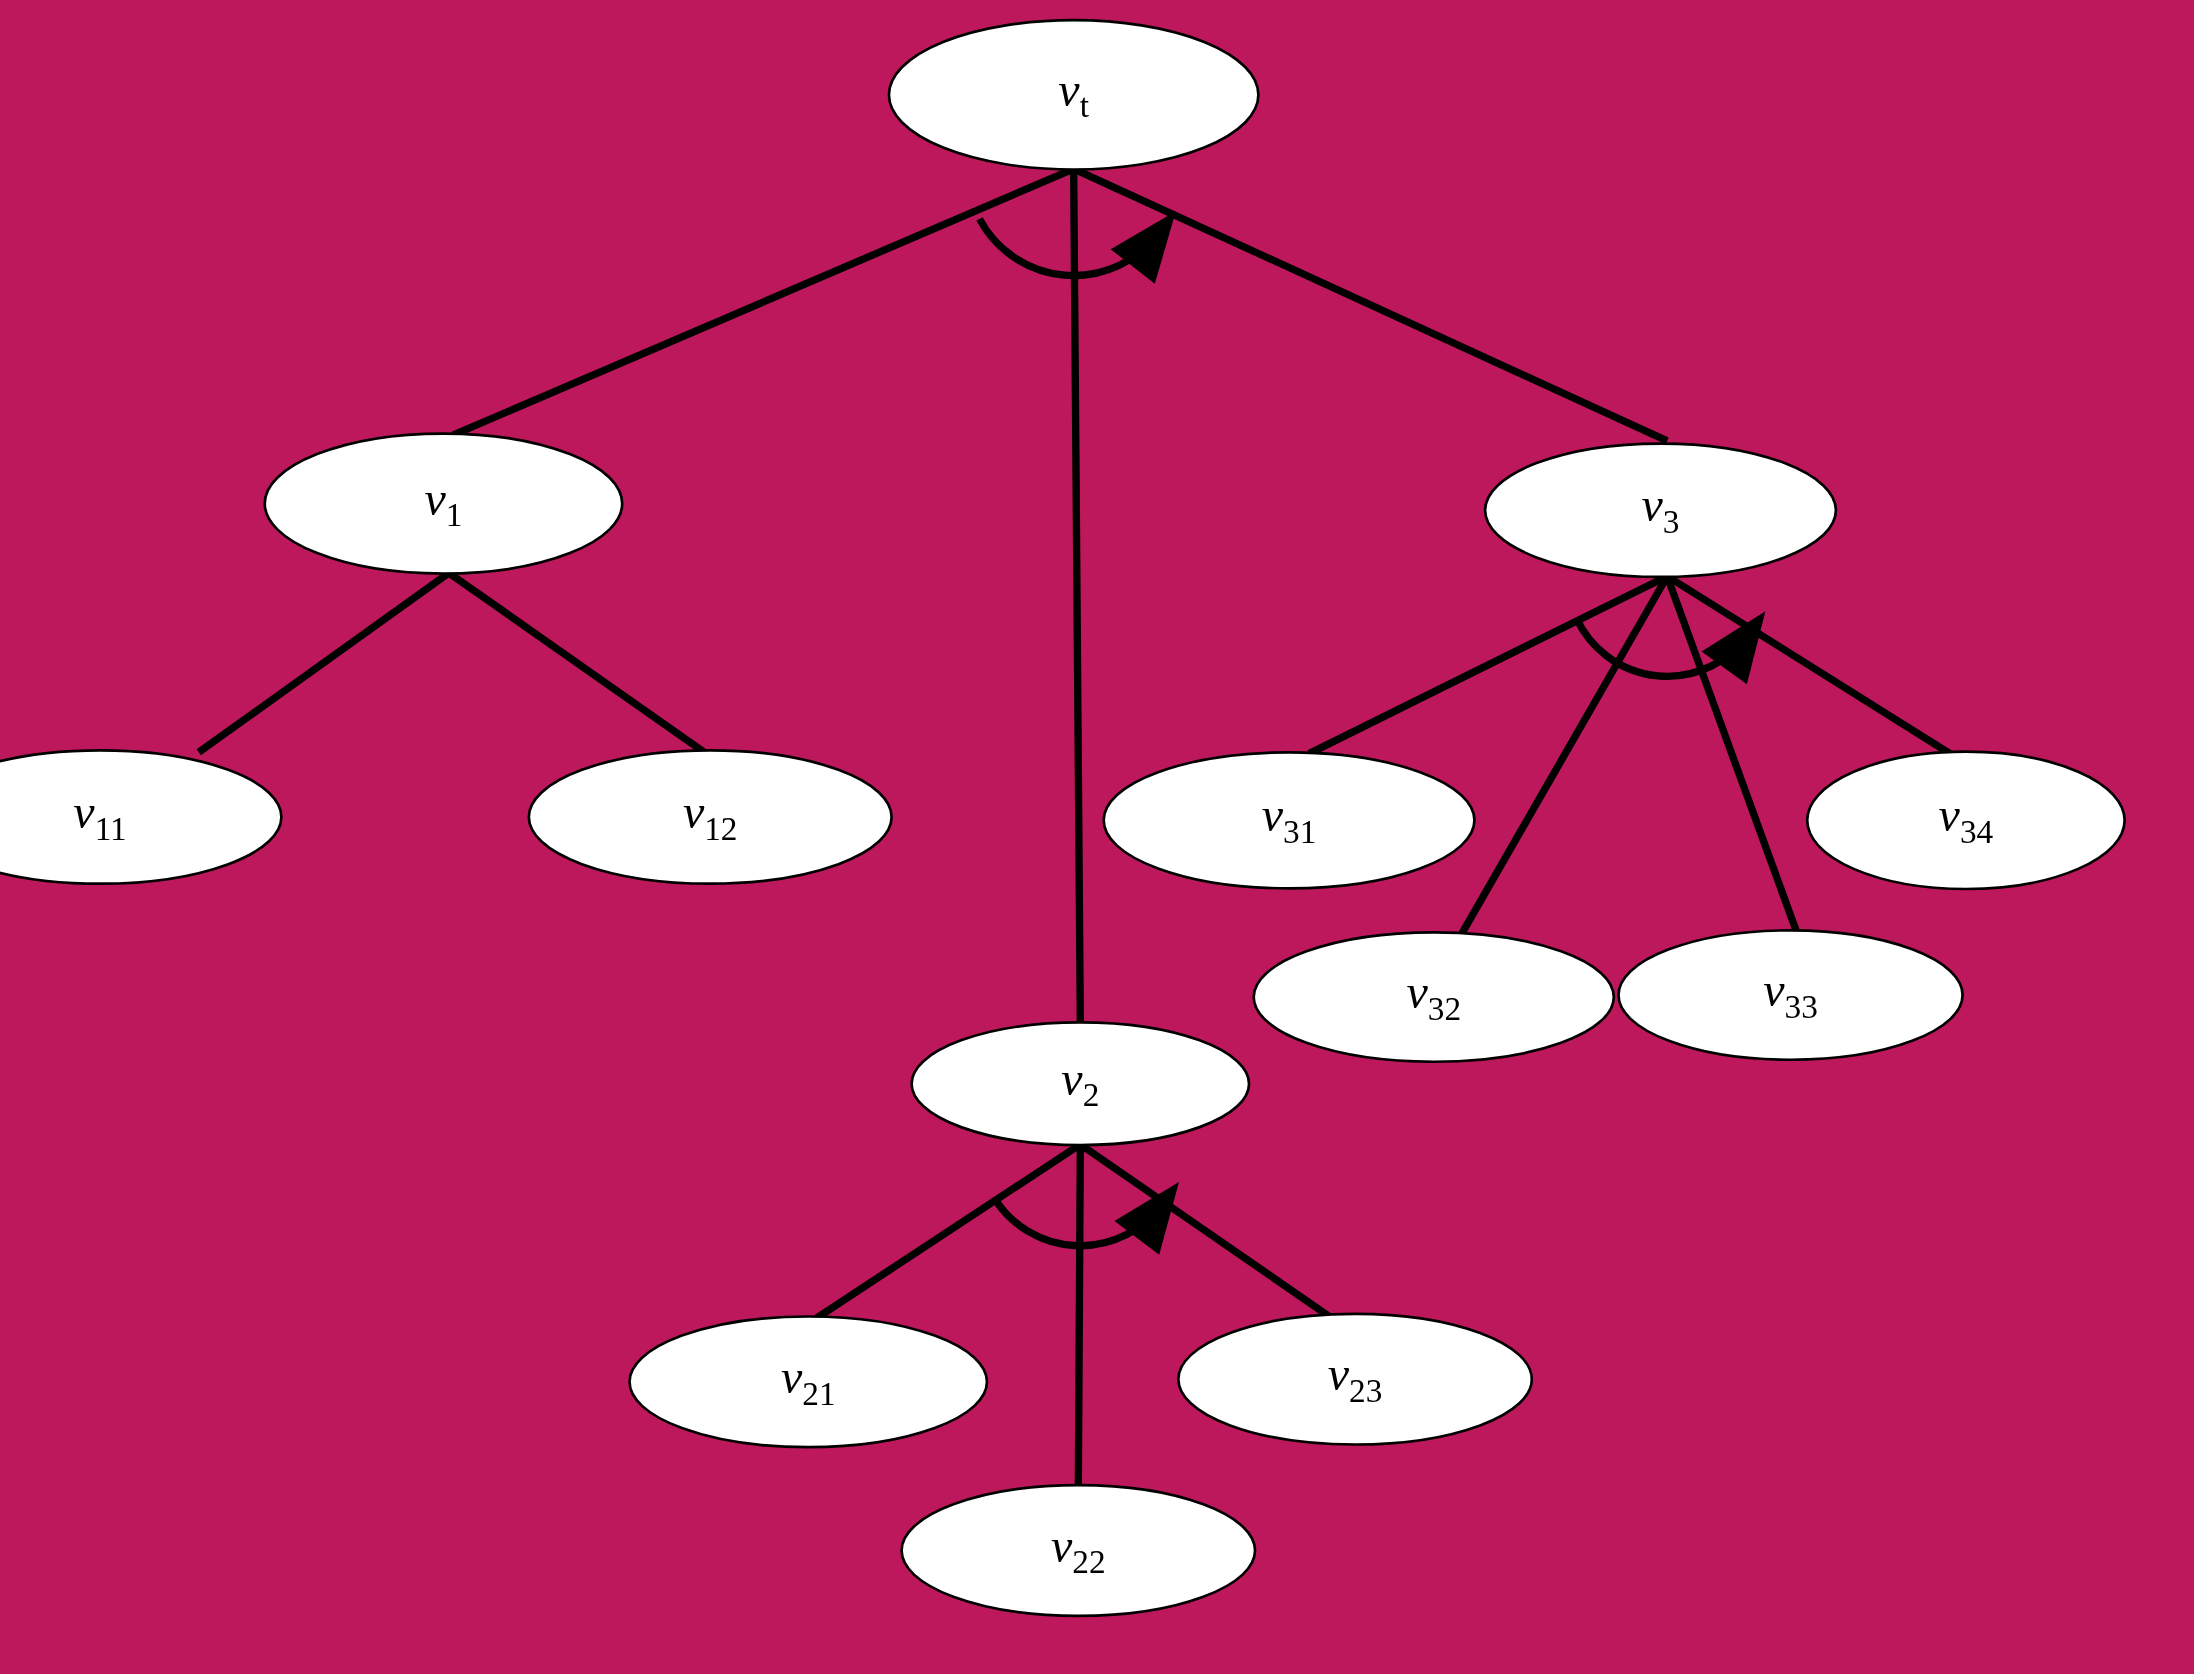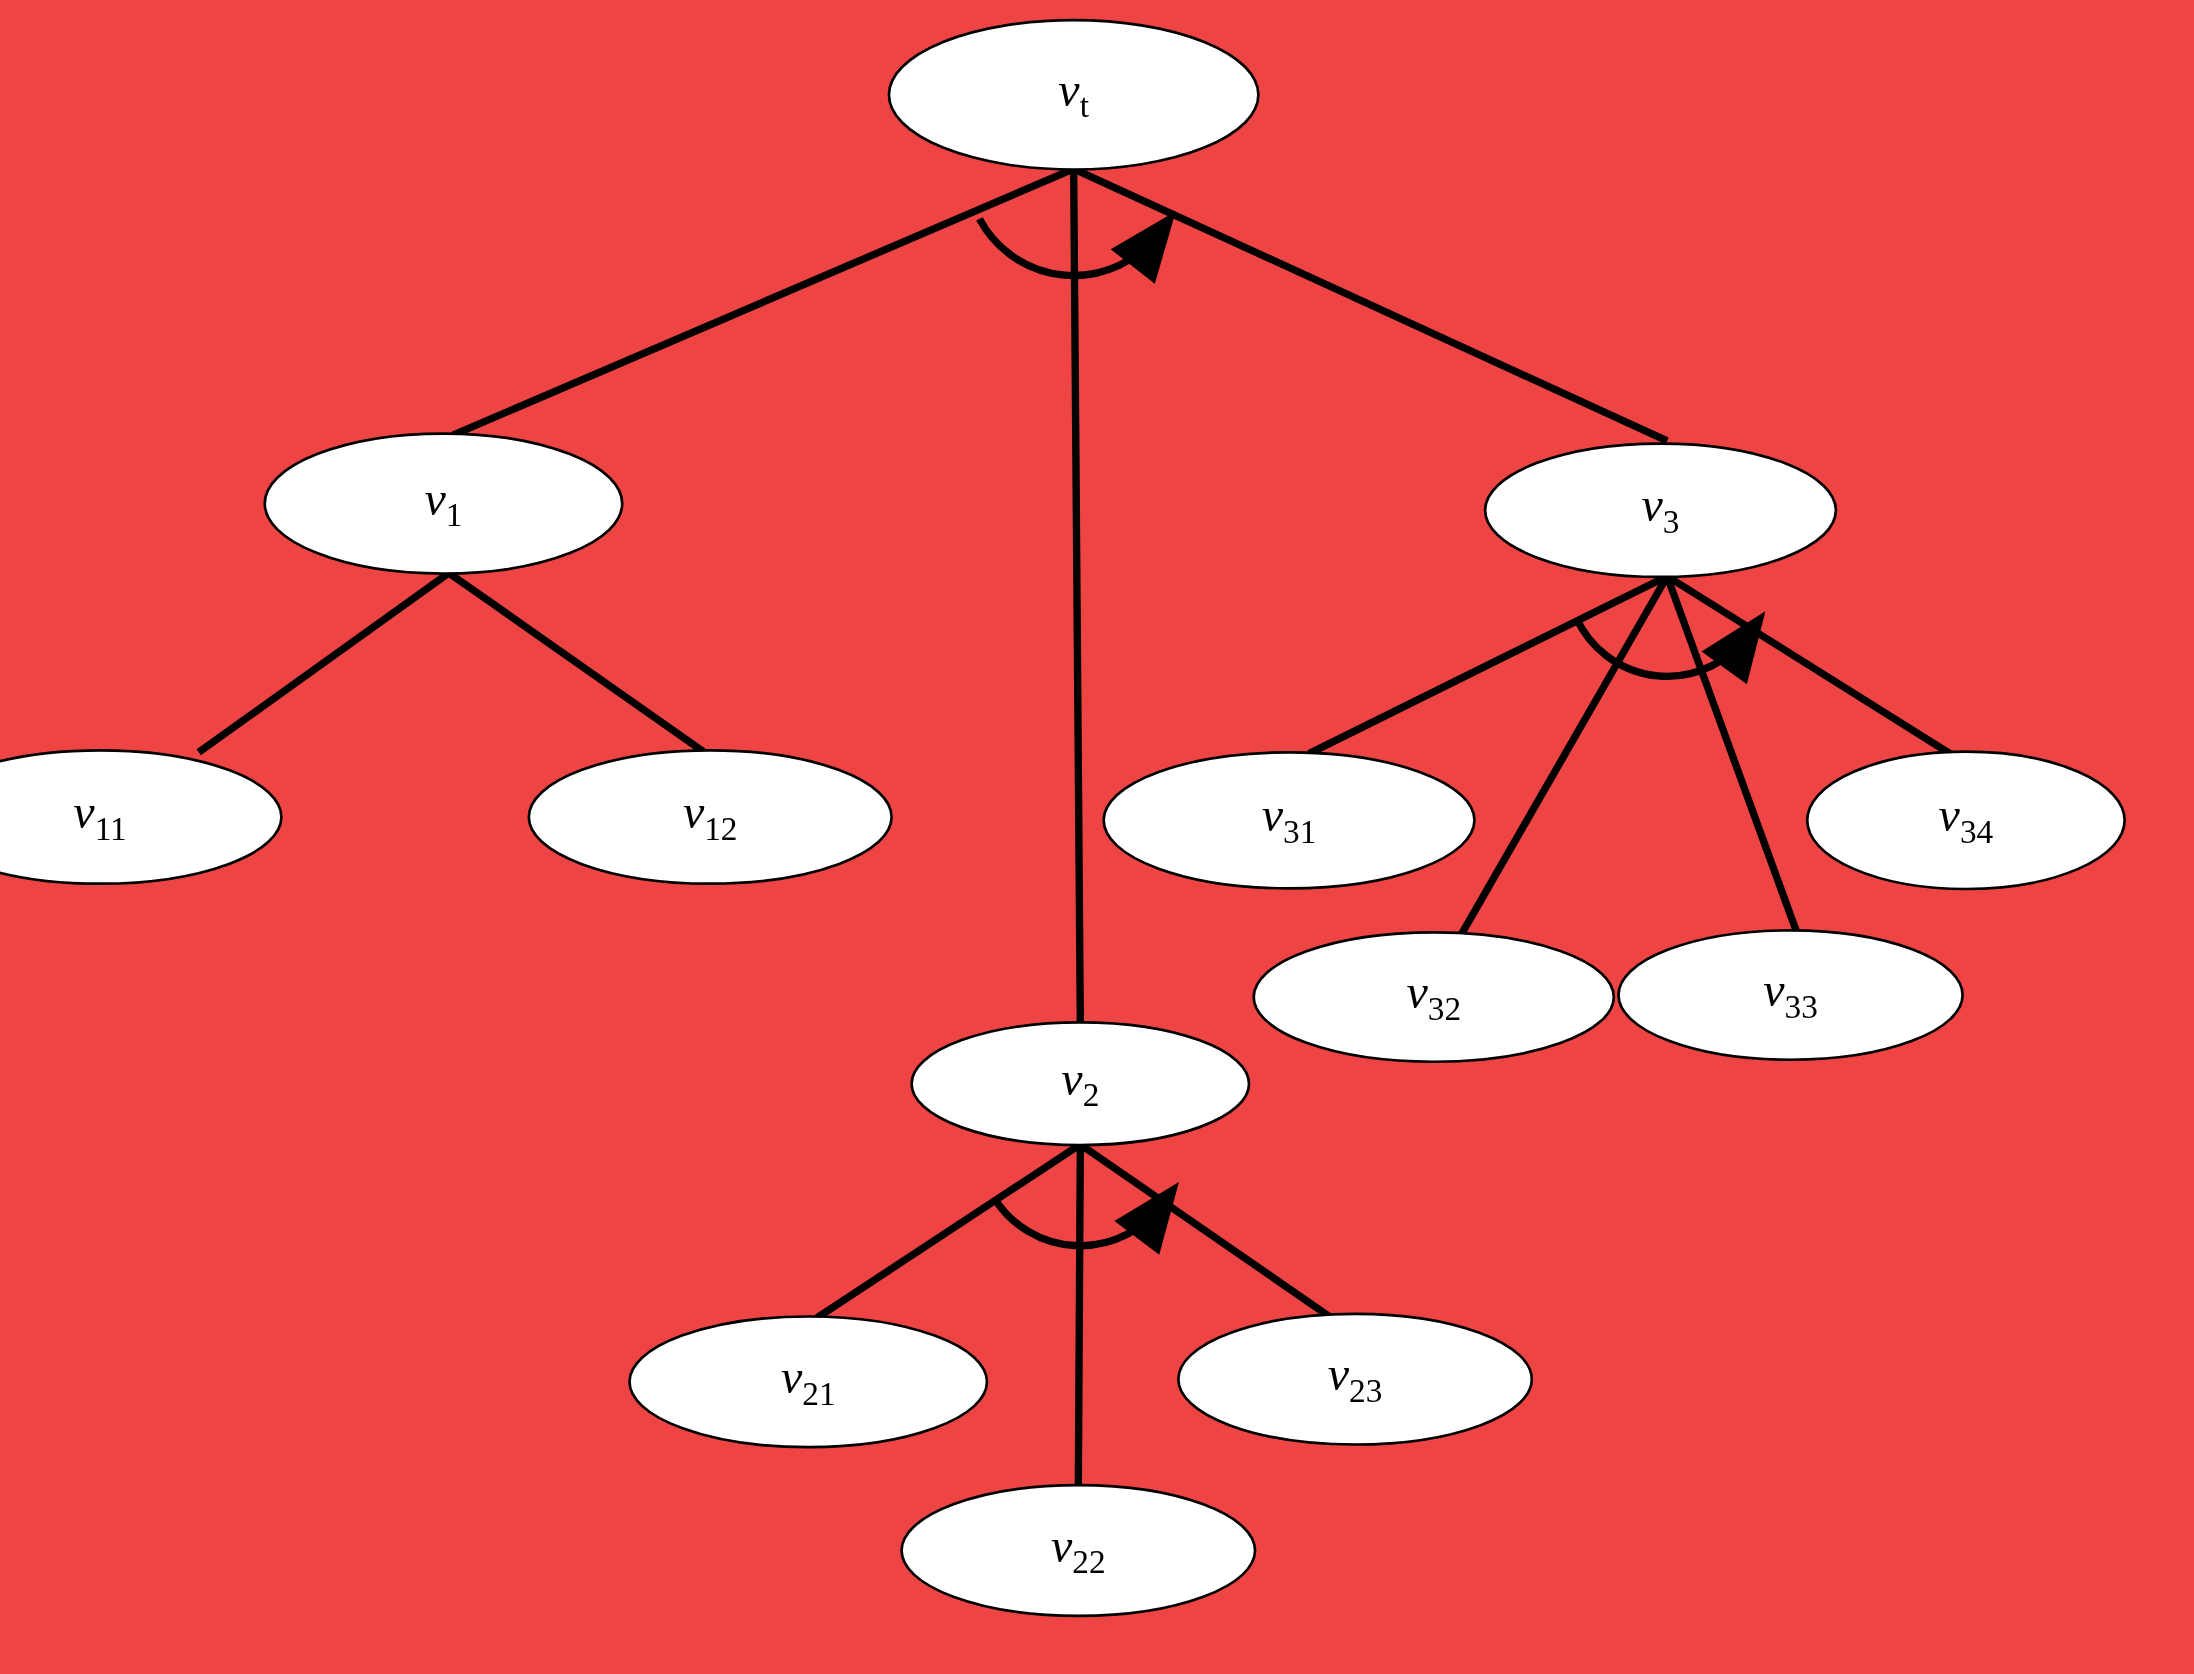--- a/index.html
+++ b/index.html
@@ -7,21 +7,21 @@
     padding: 0;
     background: #ffffff;
   }
   body {
     font-family: "Liberation Serif", "DejaVu Serif", serif;
   }
   #stage {
     position: relative;
     width: 2194px;
     height: 1674px;
-    background: #ef4444;
+    background: #be185d;
     overflow: hidden;
   }
   #tree-svg {
     position: absolute;
     top: 0;
     left: 0;
     width: 2194px;
     height: 1674px;
     display: block;
   }

